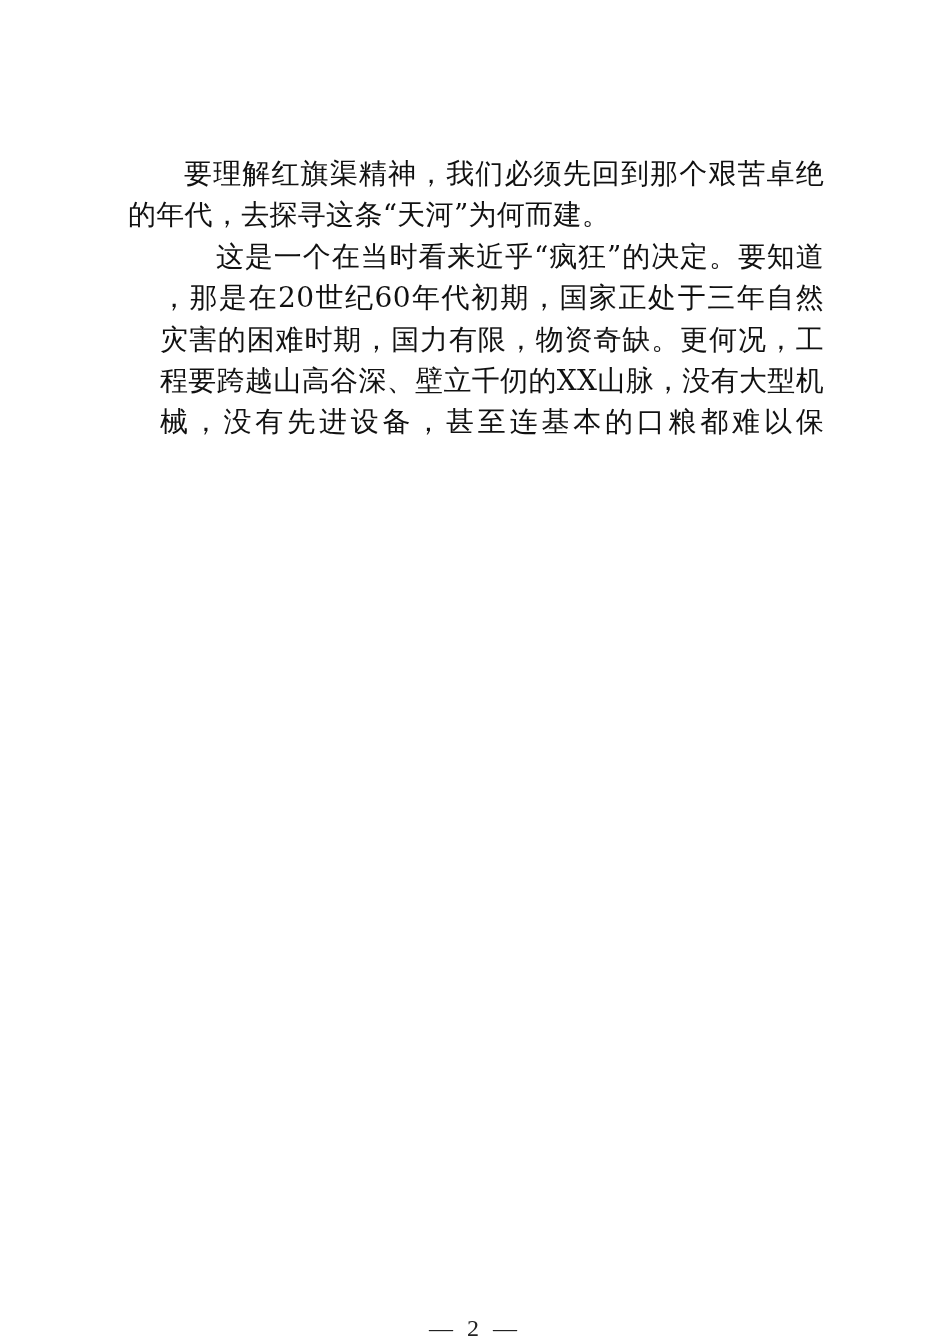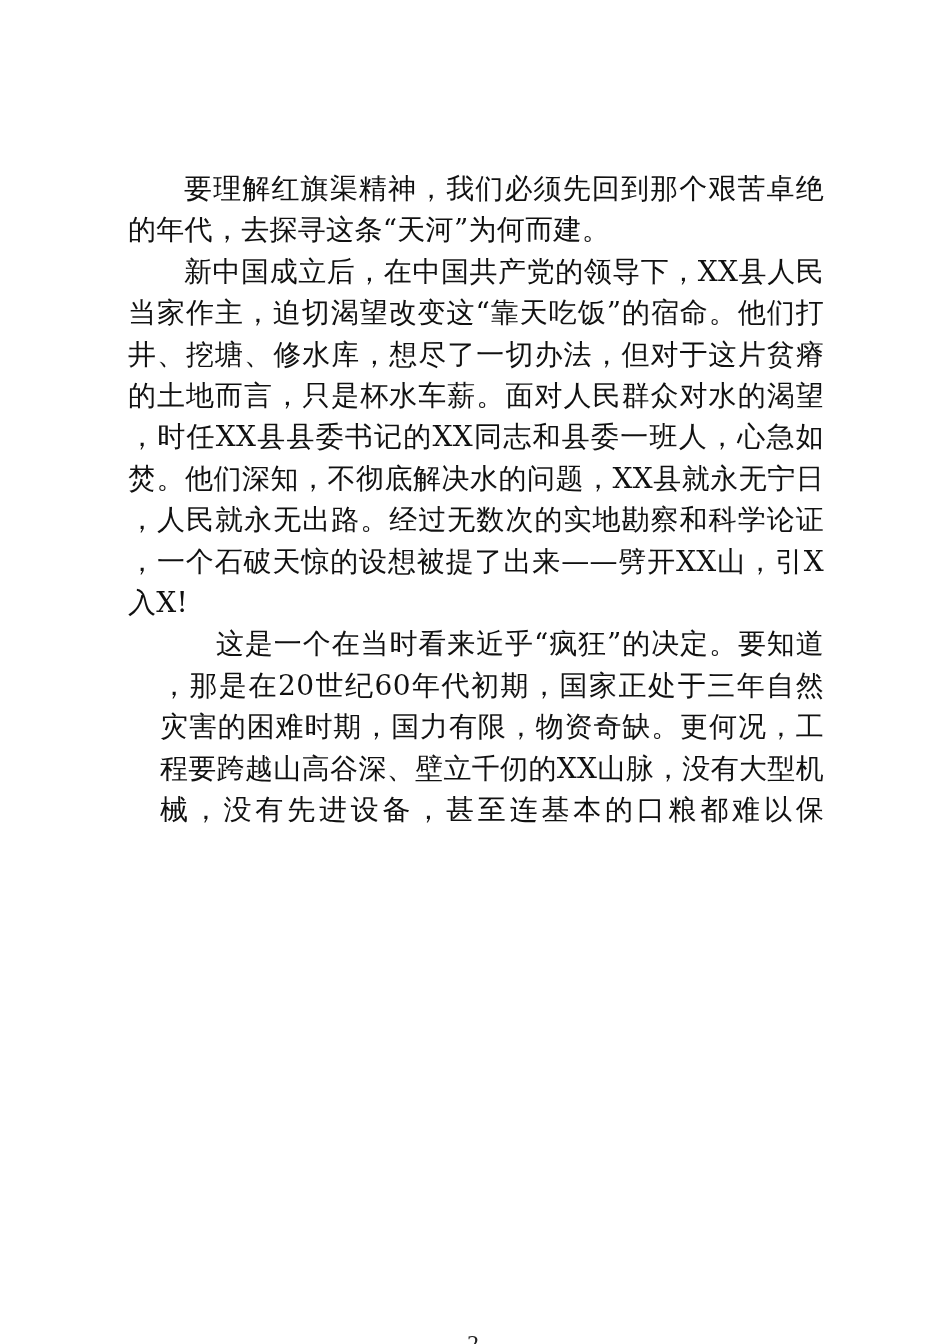--- a/index.html
+++ b/index.html
@@ -9,21 +9,21 @@
     }
     body {
       width: 950px;
       height: 1344px;
       position: relative;
       overflow: hidden;
     }
     .page {
       position: absolute;
       left: 0;
-      top: 16px;
+      top: 1px;
       width: 950px;
       height: 1036px;
       background: #ffffff;
     }
     .content {
       position: absolute;
       left: 128px;
       top: 152px;
       width: 696px;
       font-family: "DejaVu Serif", "Liberation Serif", serif;
@@ -56,17 +56,16 @@
       color: #222222;
       letter-spacing: 4px;
     }
   </style>
 </head>
 <body>
 
 <div class="page">
   <div class="content">
     <p class="para">要理解红旗渠精神，我们必须先回到那个艰苦卓绝的年代，去探寻这条“天河”为何而建。</p>
-    <p class="para">新中国成立后，在中国共产党的领导下，XX县人民当家作主，迫切渴望改变这“靠天吃饭”的宿命。他们打井、挖塘、修水库，想尽了一切办法，但对于这片贫瘠的土地而言，只是杯水车薪。面对人民群众对水的渴望，时任XX县县委书记的XX同志和县委一班人，心急如焚。他们深知，不彻底解决水的问题，XX县就永无宁日，人民就永无出路。经过无数次的实地勘察和科学论证，一个石破天惊的设想被提了出来——劈开XX山，引X入X!</p>
     <p class="para cut">这是一个在当时看来近乎“疯狂”的决定。要知道，那是在20世纪60年代初期，国家正处于三年自然灾害的困难时期，国力有限，物资奇缺。更何况，工程要跨越山高谷深、壁立千仞的XX山脉，没有大型机械，没有先进设备，甚至连基本的口粮都难以保</p>
   </div>
   <div class="page-number">— 2 —</div>
 </div>
 
 </body></html>

